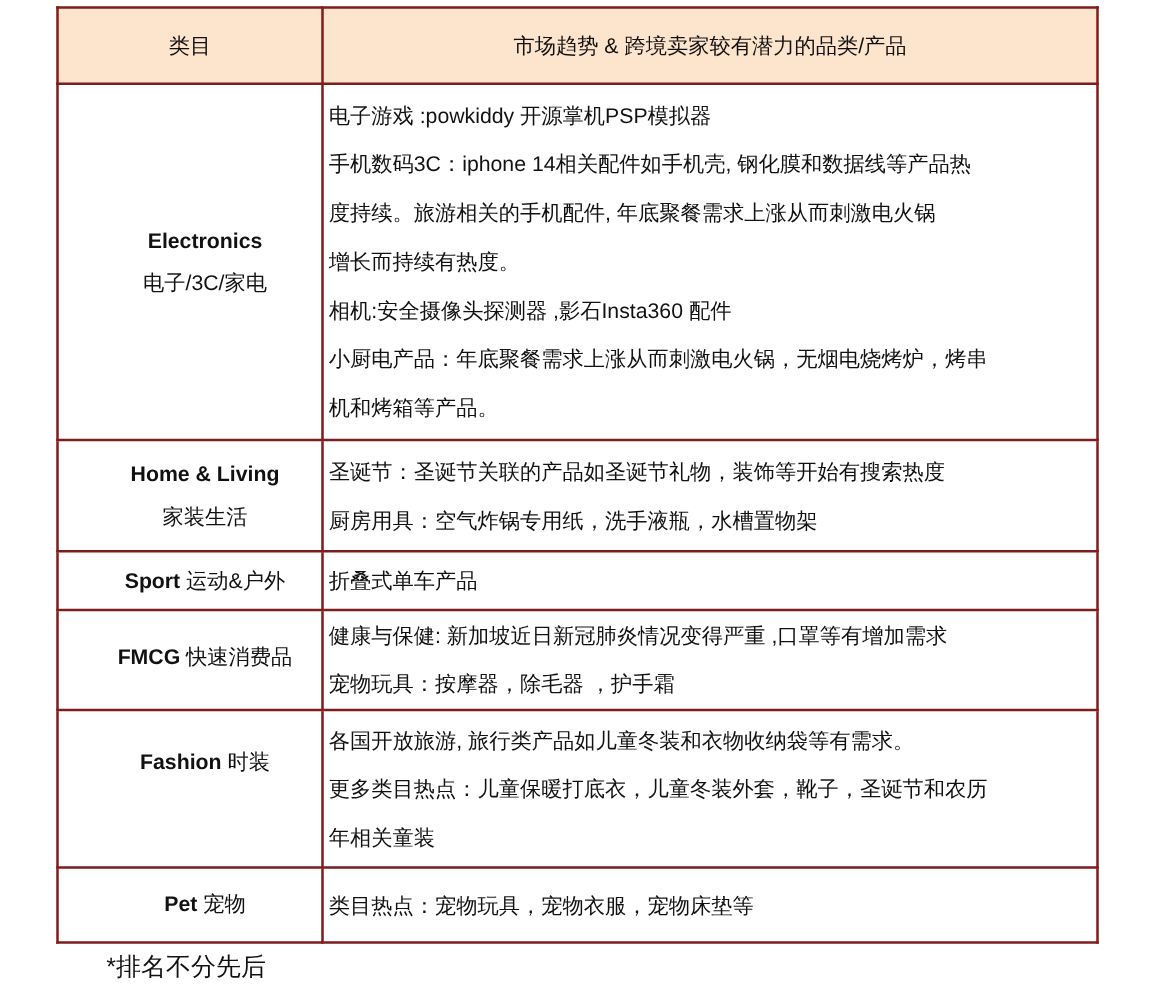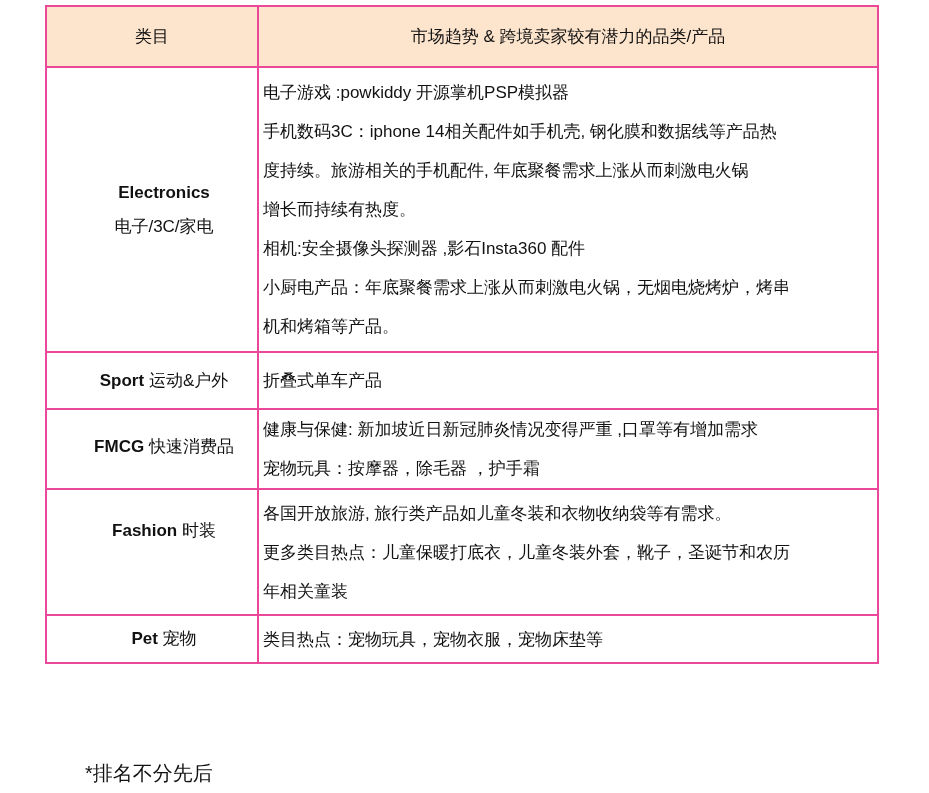--- a/index.html
+++ b/index.html
@@ -1,19 +1,19 @@
 <!DOCTYPE html>
 <html><head>
 <meta charset="utf-8">
 <style>
   html, body { margin:0; padding:0; background:#ffffff; }
   body { width:929px; height:793px; position:relative; overflow:hidden;
          font-family:"Liberation Sans","DejaVu Sans",sans-serif; color:#111; }
   table { position:absolute; left:45px; top:5px; width:832px; border-collapse:collapse; table-layout:fixed; }
-  td, th { border:2px solid #ec4899; padding:0; vertical-align:middle; }
+  td, th { border:2px solid #7f1d1d; padding:0; vertical-align:middle; }
   th { background:#fde4cc; font-weight:normal; font-size:17px; height:59px; }
   col.c1 { width:212px; }
   col.c2 { width:620px; }
   .cat { text-align:center; font-size:17px; line-height:34px;padding-left:24px; }
   .cat .en { font-weight:bold; }
   .desc { font-size:17px; padding-left:4px; white-space:nowrap; overflow:hidden; }
   .desc .line { height:39px; line-height:39px; }
   .note { position:absolute; left:85px; top:760px; font-size:20px; }
 </style>
 </head>
@@ -41,22 +41,32 @@
         <div class="line">电子游戏 :powkiddy 开源掌机PSP模拟器</div>
         <div class="line">手机数码3C：iphone 14相关配件如手机壳, 钢化膜和数据线等产品热</div>
         <div class="line">度持续。旅游相关的手机配件, 年底聚餐需求上涨从而刺激电火锅</div>
         <div class="line">增长而持续有热度。</div>
         <div class="line">相机:安全摄像头探测器 ,影石Insta360 配件</div>
         <div class="line">小厨电产品：年底聚餐需求上涨从而刺激电火锅，无烟电烧烤炉，烤串</div>
         <div class="line">机和烤箱等产品。</div>
       </td>
     </tr>
 
+    <tr style="height:89px">
+      <td class="cat">
+        <div class="en">Home &amp; Living</div>
+        <div>家装生活</div>
+      </td>
+      <td class="desc">
+        <div class="line">圣诞节：圣诞节关联的产品如圣诞节礼物，装饰等开始有搜索热度</div>
+        <div class="line">厨房用具：空气炸锅专用纸，洗手液瓶，水槽置物架</div>
+      </td>
+    </tr>
 
-    <tr style="height:57px">
+    <tr style="height:47px">
       <td class="cat">
         <span class="en">Sport</span>
         <span>运动&amp;户外</span>
       </td>
       <td class="desc">
         <div class="line">折叠式单车产品</div>
       </td>
     </tr>
 
     <tr style="height:64px">
@@ -75,21 +85,21 @@
         <span class="en">Fashion</span>
         <span>时装</span>
       </td>
       <td class="desc">
         <div class="line">各国开放旅游, 旅行类产品如儿童冬装和衣物收纳袋等有需求。</div>
         <div class="line">更多类目热点：儿童保暖打底衣，儿童冬装外套，靴子，圣诞节和农历</div>
         <div class="line">年相关童装</div>
       </td>
     </tr>
 
-    <tr style="height:48px">
+    <tr style="height:60px">
       <td class="cat">
         <span class="en">Pet</span>
         <span>宠物</span>
       </td>
       <td class="desc">
         <div class="line">类目热点：宠物玩具，宠物衣服，宠物床垫等</div>
       </td>
     </tr>
   </tbody>
 </table>

